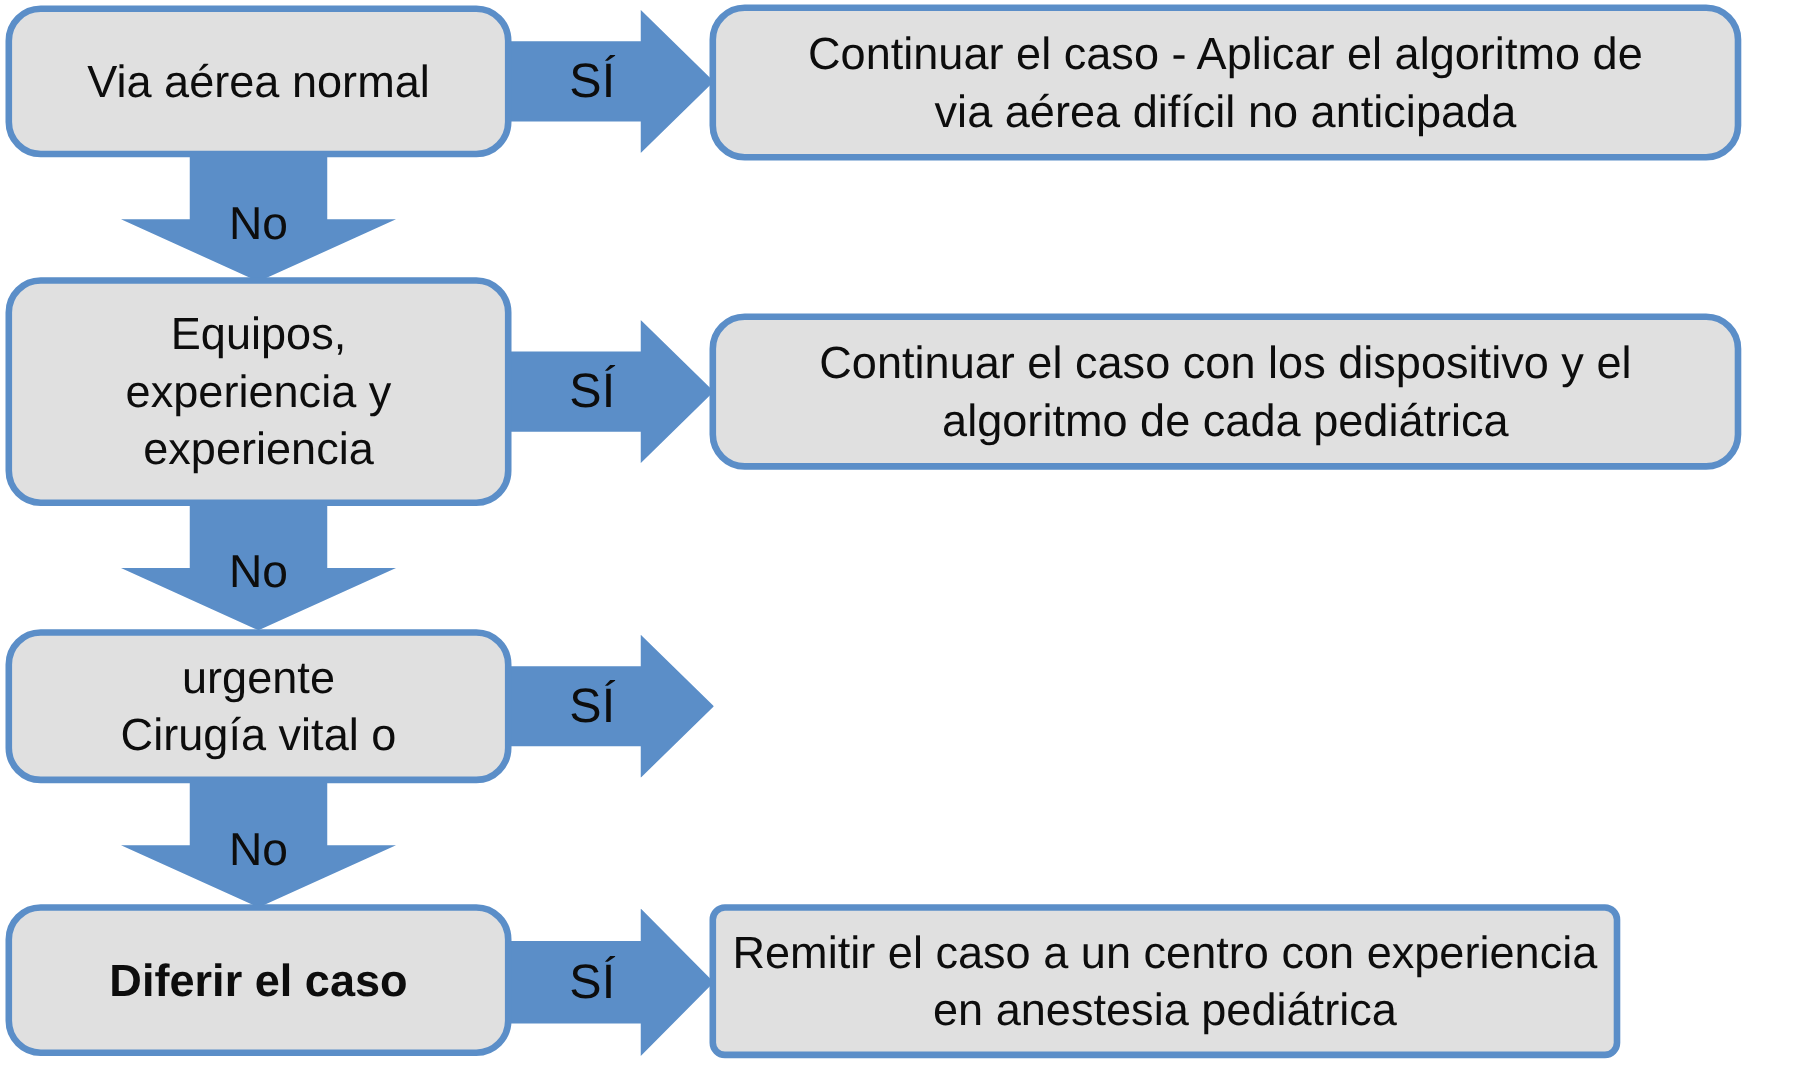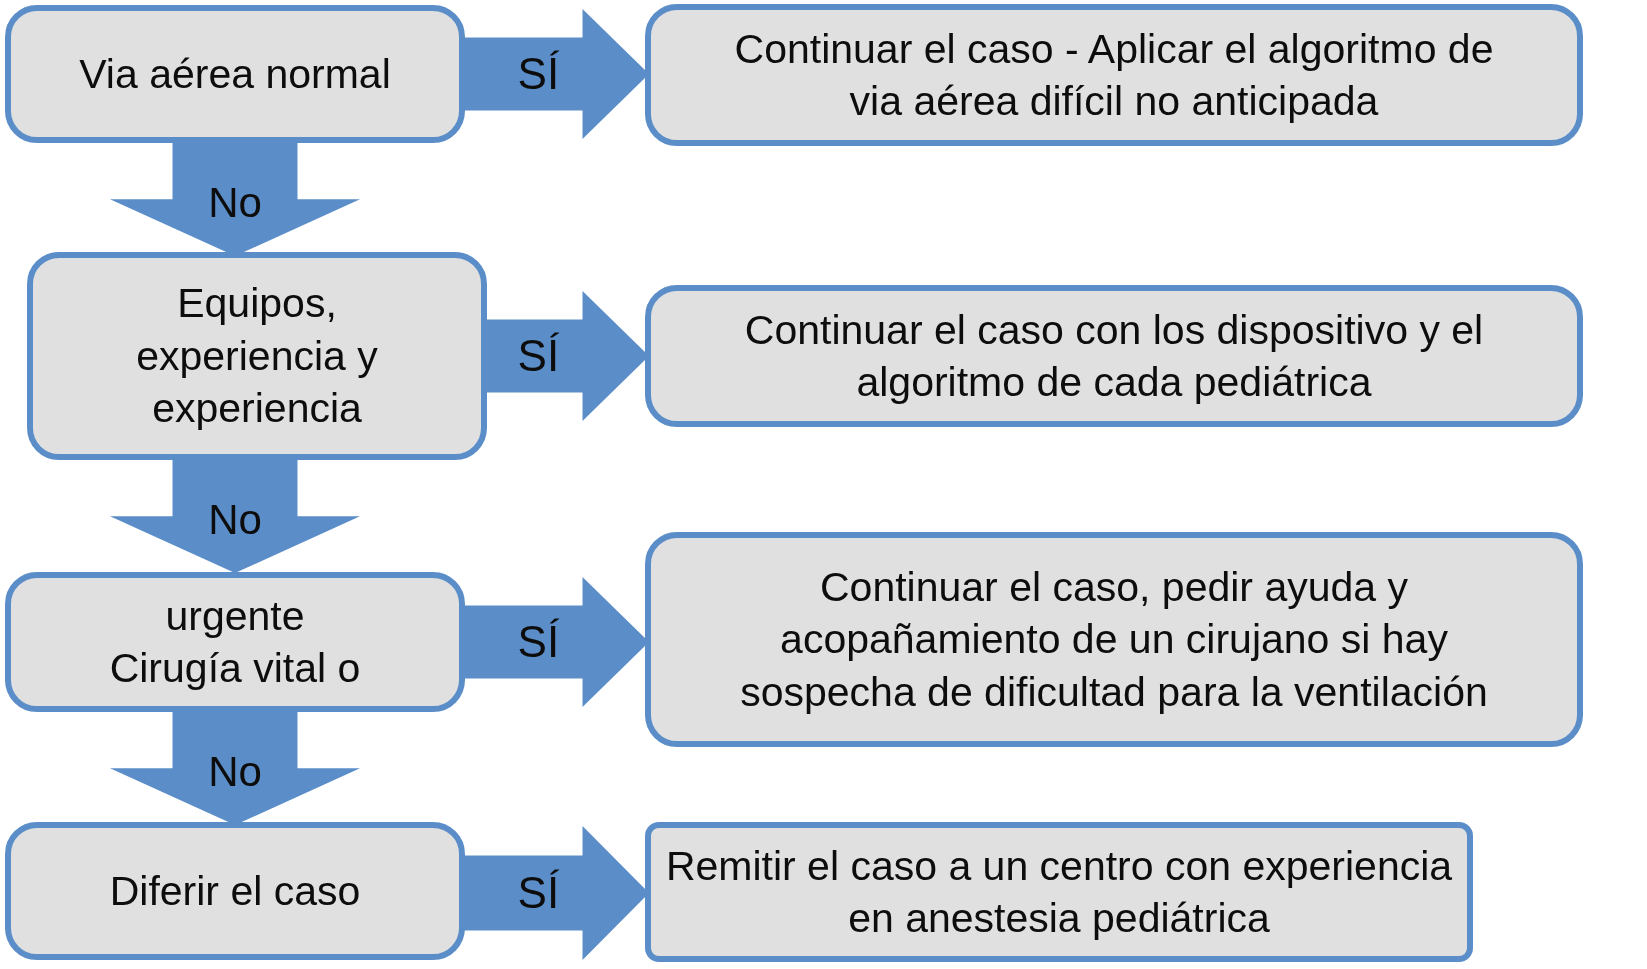--- a/index.html
+++ b/index.html
@@ -79,21 +79,21 @@
   <div class="box" style="left:645px;top:4px;width:938px;height:142px;">
     <div class="line">Continuar el caso - Aplicar el algoritmo de</div>
     <div class="line">via aérea difícil no anticipada</div>
   </div>
 
   <div class="arrow arrow-down" style="left:110px;top:138px;width:250px;height:118px;">
     <div class="shape"></div>
     <span class="lbl">No</span>
   </div>
 
-  <div class="box" style="left:5px;top:252px;width:460px;height:208px;margin-left:22px;">
+  <div class="box" style="left:5px;top:252px;width:460px;height:208px;">
     <div class="line">Equipos,</div>
     <div class="line">experiencia y</div>
     <div class="line">experiencia</div>
   </div>
 
   <div class="arrow arrow-right" style="left:459px;top:291px;width:190px;height:130px;">
     <div class="shape"></div>
     <span class="lbl">SÍ</span>
   </div>
 
@@ -110,32 +110,27 @@
   <div class="box" style="left:5px;top:572px;width:460px;height:140px;">
     <div class="line">urgente</div>
     <div class="line">Cirugía vital o</div>
   </div>
 
   <div class="arrow arrow-right" style="left:459px;top:577px;width:190px;height:130px;">
     <div class="shape"></div>
     <span class="lbl">SÍ</span>
   </div>
 
-  <div class="box" style="left:645px;top:532px;width:938px;height:215px;">
-    <div class="line">Continuar el caso, pedir ayuda y</div>
-    <div class="line">acopañamiento de un cirujano si hay</div>
-    <div class="line">sospecha de dificultad para la ventilación</div>
-  </div>
 
   <div class="arrow arrow-down" style="left:110px;top:707px;width:250px;height:118px;">
     <div class="shape"></div>
     <span class="lbl">No</span>
   </div>
 
-  <div class="box" style="left:5px;top:822px;width:460px;height:138px;">
+  <div class="box" style="left:5px;top:822px;width:460px;height:138px;font-weight:bold;">
     <div class="line">Diferir el caso</div>
   </div>
 
   <div class="arrow arrow-right" style="left:459px;top:826px;width:190px;height:134px;">
     <div class="shape"></div>
     <span class="lbl">SÍ</span>
   </div>
 
   <div class="box" style="left:645px;top:822px;width:828px;height:140px;border-radius:14px;">
     <div class="line">Remitir el caso a un centro con experiencia</div>

